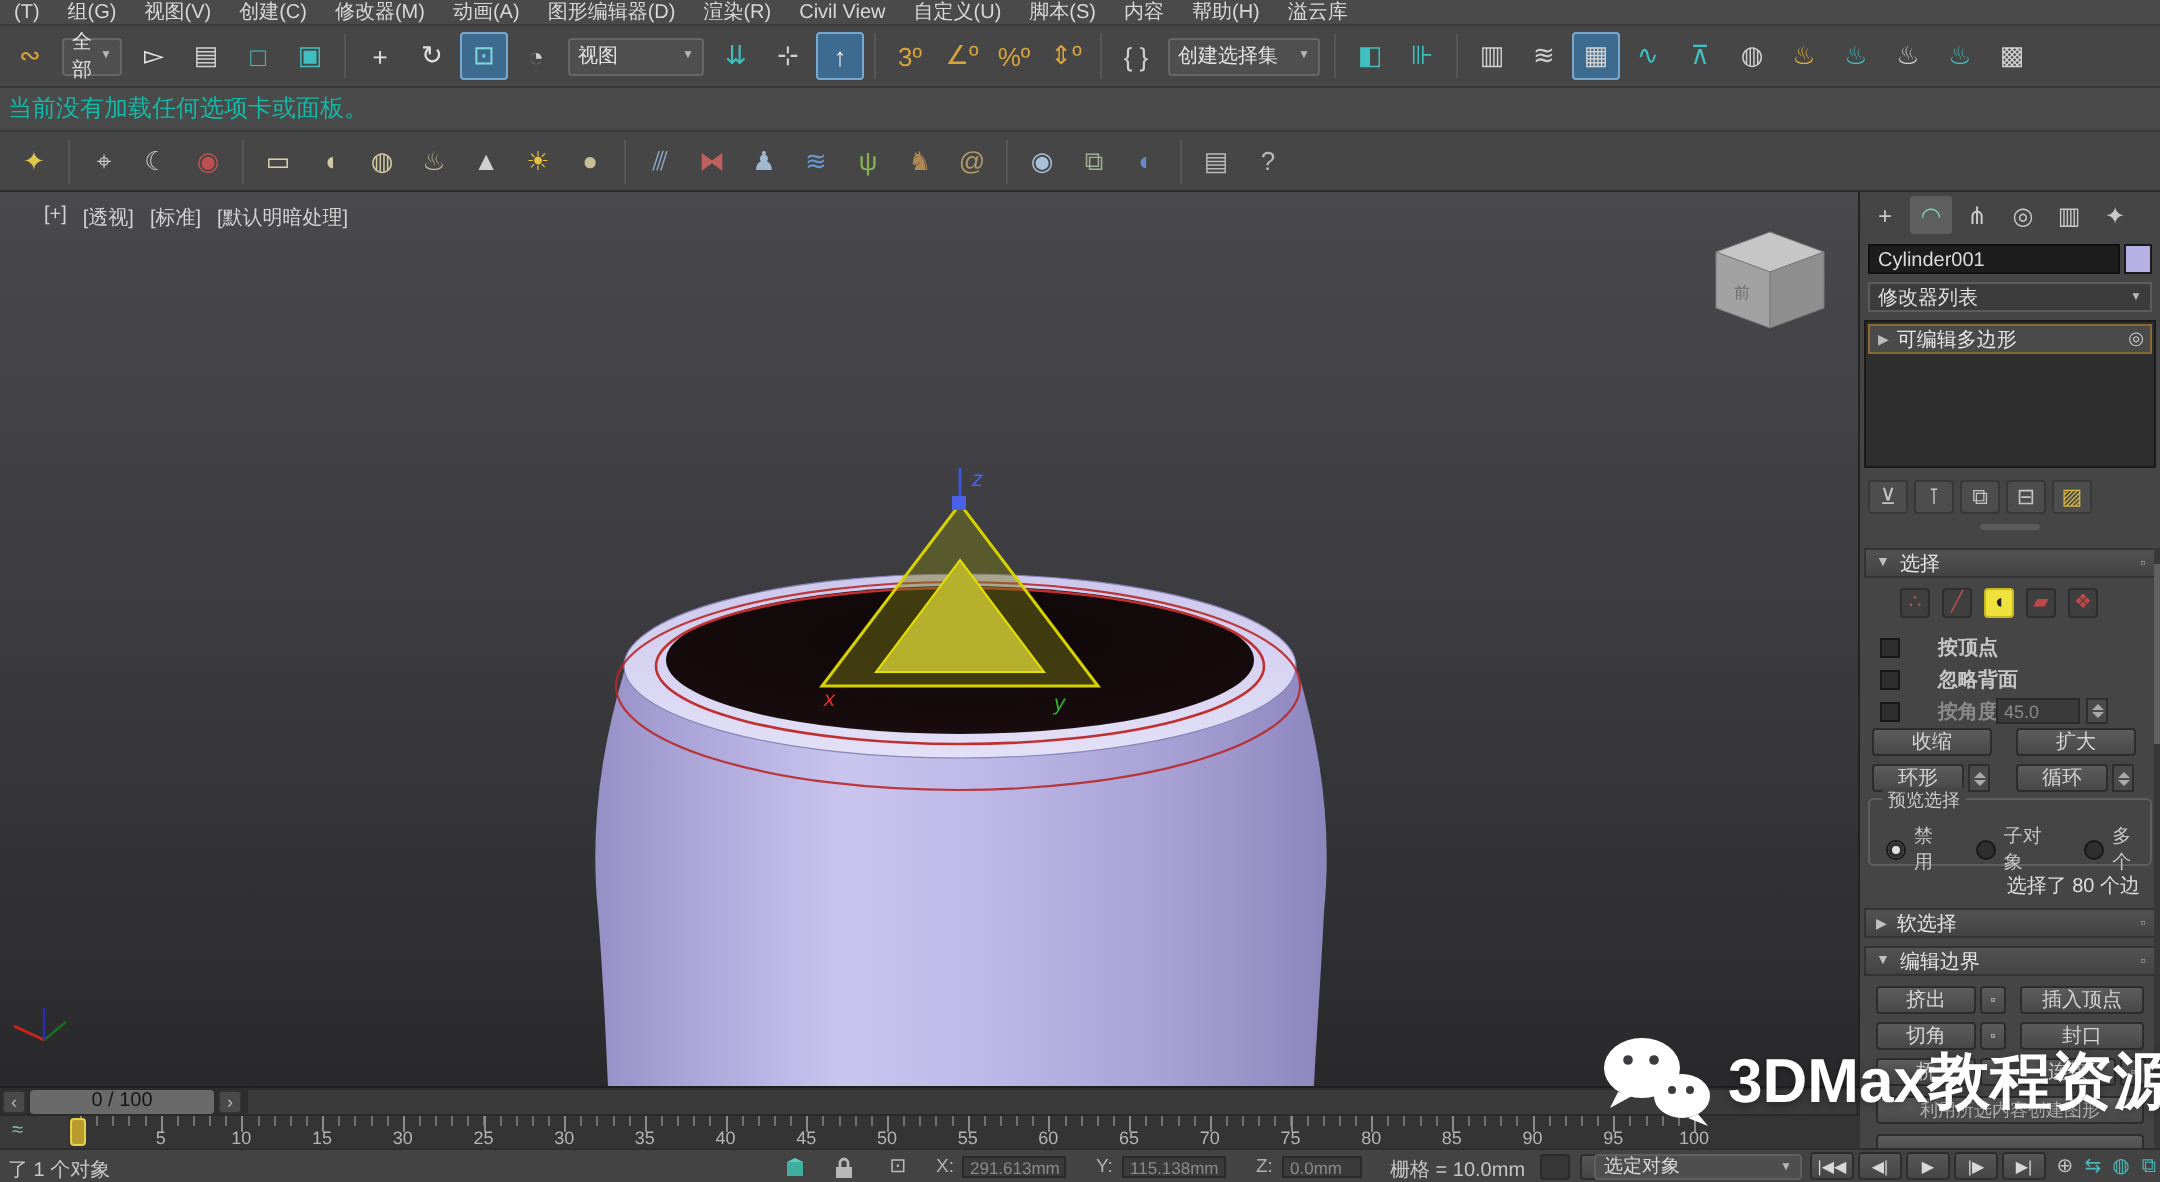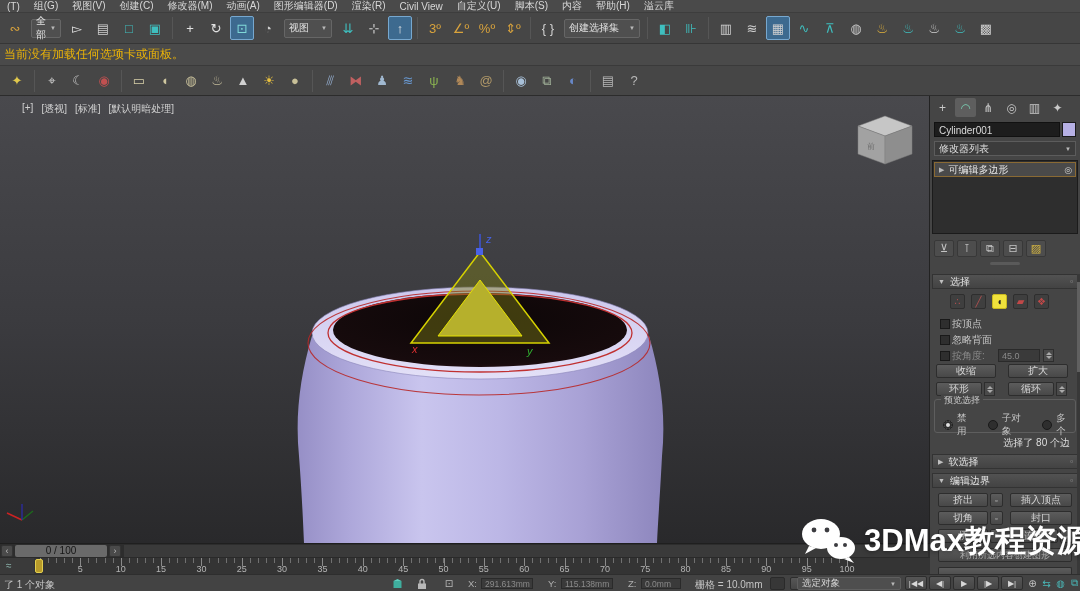--- a/index.html
+++ b/index.html
@@ -19,21 +19,21 @@
               font-size:13px; color:#ccc; border-radius:2px; margin:0 1px; flex:none; }
   .icon-btn.active { background:#3d6a8f; border:1px solid #77a8cf; }
   .tsep { width:1px; height:22px; background:#333; border-right:1px solid #565656; margin:0 4px; flex:none; }
   .tdd { height:19px; background:#4f4f4f; border:1px solid #666; border-radius:2px; display:inline-flex;
          align-items:center; justify-content:space-between; padding:0 4px; font-size:10px; color:#e2e2e2;
          margin:0 3px; flex:none; }
   .caret { font-size:6px; color:#b8b8b8; margin-left:4px; }
 
   #ribbon-strip { position:absolute; left:0; top:44px; width:1080px; height:22px; background:#4a4a4a;
                   border-bottom:1px solid #3a3a3a; }
-  #ribbon-msg { font-size:12px; color:#eab308; line-height:21px; padding-left:4px; }
+  #ribbon-msg { font-size:12px; color:#14b8a6; line-height:21px; padding-left:4px; }
 
   #toolbar-secondary { position:absolute; left:0; top:66px; width:1080px; height:30px; background:#464646;
                        border-bottom:1px solid #2c2c2c; display:flex; align-items:center; padding-left:4px; }
 
   
   #viewport { position:absolute; left:0; top:96px; width:930px; height:447px;
               background:linear-gradient(180deg,#49494d 0%,#3b3b3f 50%,#29292b 100%);
               border-right:1px solid #222; }
   #vp-label { position:absolute; left:22px; top:6px; display:flex; gap:8px; font-size:10px; color:#d2d2d2; }
   #vp-label span { cursor:default; }
@@ -67,22 +67,22 @@
                     background:linear-gradient(#525252,#434343); border:1px solid #333;
                     display:flex; align-items:center; font-size:10px; color:#e4e4e4; }
   .rh-arrow { font-size:7px; color:#c0c0c0; margin:0 5px; }
   .rh-pin { margin-left:auto; margin-right:4px; font-size:8px; color:#9a9a9a; }
 
   .subobj-row { position:absolute; left:20px; top:198px; display:flex; gap:6px; }
   .subobj { width:15px; height:15px; display:flex; align-items:center; justify-content:center;
             font-size:10px; border-radius:2px; background:#3f3f3f; border:1px solid #2e2e2e; }
   .subobj.active { background:#f0e23c; border:1px solid #c8b820; }
 
-  .chk-row { position:absolute; left:10px; display:flex; align-items:center; gap:2px;
-             font-size:10px; color:#c6c6c6; }
+  .chk-row { position:absolute; left:10px; display:flex; align-items:center; gap:19px;
+             font-size:10px; color:#c6c6c6;font-weight:bold; }
   .chk { width:10px; height:10px; background:#2e2e2e; border:1px solid #191919; flex:none; }
   .dim { color:#8a8a8a; }
   .cp-num { position:absolute; height:13px; background:#3a3a3a; border:1px solid #2a2a2a;
             font-size:9px; color:#8a8a8a; line-height:12px; padding-left:3px; }
   .spin { position:absolute; width:11px; height:13px; background:#4a4a4a; border:1px solid #2e2e2e;
           display:flex; flex-direction:column; align-items:center; justify-content:center; gap:1px; }
   .spin i { width:0; height:0; border-left:3px solid transparent; border-right:3px solid transparent; display:block; }
   .spin .up { border-bottom:3px solid #aaa; }
   .spin .dn { border-top:3px solid #aaa; }
 
@@ -183,21 +183,21 @@
       </div>
       <div class="icon-btn" style="color: rgb(232, 232, 232);">▻</div>
       <div class="icon-btn" style="color: rgb(207, 207, 207);">▤</div>
       <div class="icon-btn" style="color: rgb(63, 191, 191);">□</div>
       <div class="icon-btn" style="color: rgb(63, 191, 191);">▣</div>
       <div class="tsep"></div>
       <div class="icon-btn" style="color: rgb(224, 224, 224);">+</div>
       <div class="icon-btn" style="color: rgb(224, 224, 224);">↻</div>
       <div class="icon-btn active" style="color: rgb(127, 216, 216);">⊡</div>
       <div class="icon-btn" style="color: rgb(208, 208, 208);">◔</div>
-      <div class="tdd" style="width: 48px;">
+      <div class="tdd" style="width: 68px;">
         <span>视图</span>
         <span class="caret">▼</span>
       </div>
       <div class="icon-btn" style="color: rgb(63, 191, 191);">⇊</div>
       <div class="icon-btn" style="color: rgb(208, 208, 208);">⊹</div>
       <div class="icon-btn active" style="color: rgb(232, 232, 232);">↑</div>
       <div class="tsep"></div>
       <div class="icon-btn" style="color: rgb(217, 163, 60);">3º</div>
       <div class="icon-btn" style="color: rgb(217, 163, 60);">∠º</div>
       <div class="icon-btn" style="color: rgb(217, 163, 60);">%º</div>

